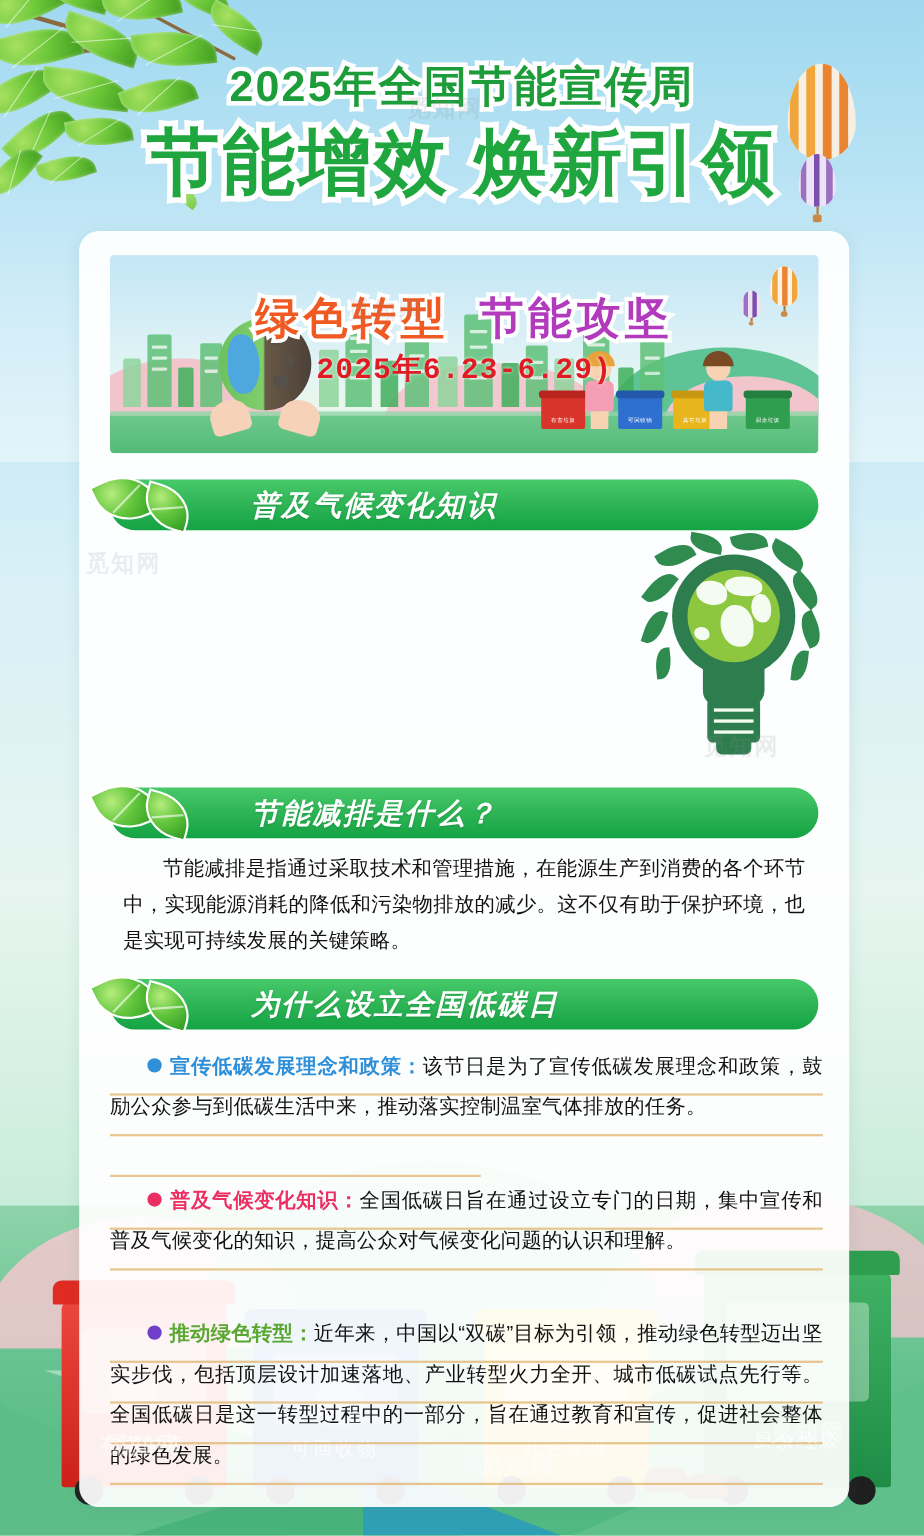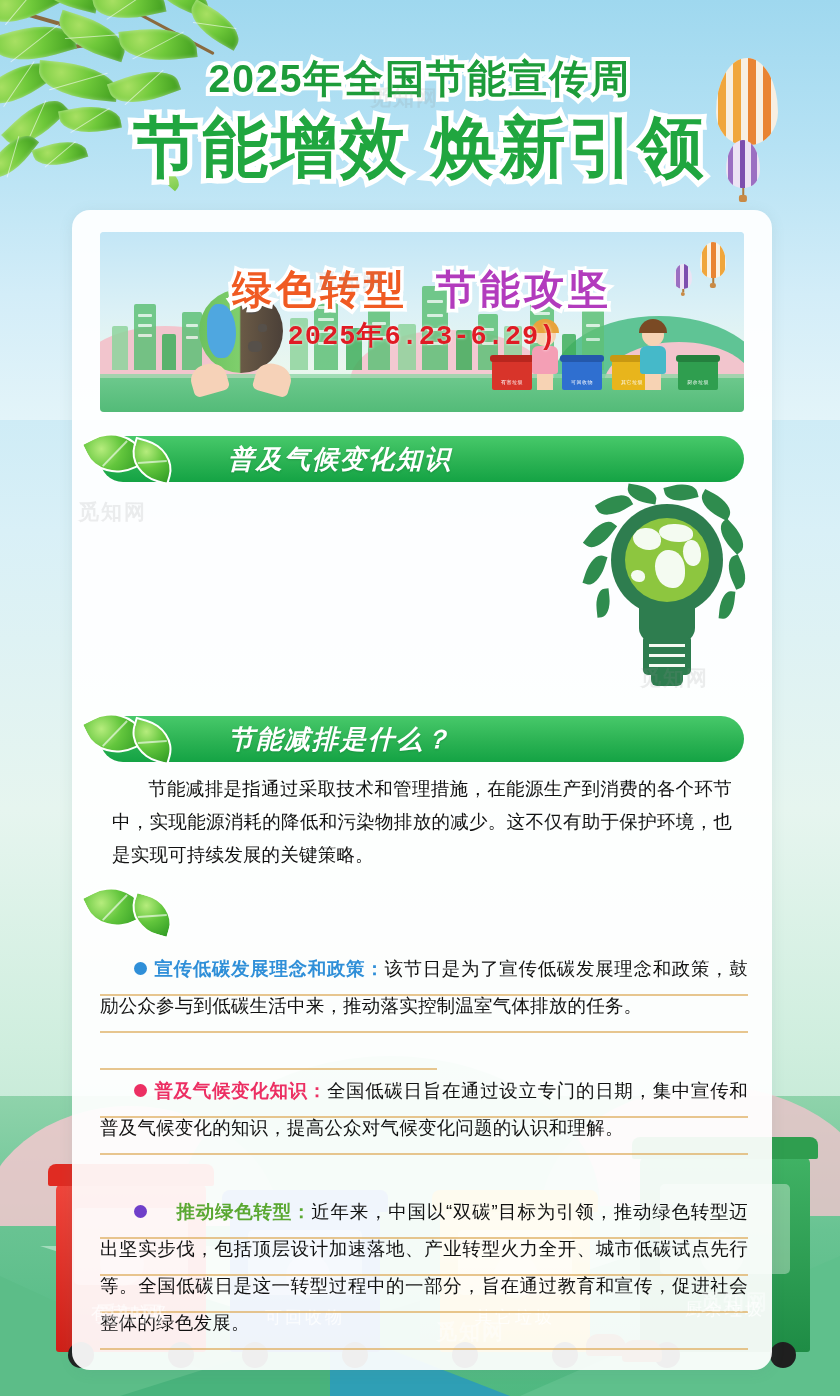--- a/index.html
+++ b/index.html
@@ -520,20 +520,23 @@
     <span class="title">节能减排是什么？</span>
   </div>
   <div class="leaf-badge" style="top:498px;">
     <div class="lb-leaf" style="left:2px; top:2px; width:52px; height:46px; transform:rotate(-26deg);"></div>
     <div class="lb-leaf" style="left:44px; top:14px; width:44px; height:38px; transform:rotate(16deg);"></div>
   </div>
   <div class="para" style="left:40px; top:562px; width:620px;">
     <span class="ind"></span><span>节能减排是指通过采取技术和管理措施，在能源生产到消费的各个环节中，实现能源消耗的降低和污染物排放的减少。这不仅有助于保护环境，也是实现可持续发展的关键策略。</span>
   </div>
 
+  <div class="sec-head" style="top:680px;">
+    <span class="title">为什么设立全国低碳日</span>
+  </div>
   <div class="leaf-badge" style="top:672px;">
     <div class="lb-leaf" style="left:2px; top:2px; width:52px; height:46px; transform:rotate(-26deg);"></div>
     <div class="lb-leaf" style="left:44px; top:14px; width:44px; height:38px; transform:rotate(16deg);"></div>
   </div>
 
   <div class="bullets" style="top:736px;">
 
     <div class="blk" style="height:118px; margin-top:4px;">
       <div class="rules">
         <div class="rule" style="top:44px;"></div>
@@ -556,21 +559,21 @@
     </div>
 
     <div class="blk" style="height:156px; margin-top:6px;">
       <div class="rules">
         <div class="rule" style="top:44px;"></div>
         <div class="rule" style="top:81px;"></div>
         <div class="rule" style="top:118px;"></div>
         <div class="rule" style="top:155px;"></div>
       </div>
       <div class="btext">
-        <span class="ind"></span><span class="dot" style="background:#6f3fc9;"></span><span class="lead" style="color:#5aa832;margin-left:22px;">推动绿色转型：</span><span>近年来，中国以“双碳”目标为引领，推动绿色转型迈出坚实步伐，包括顶层设计加速落地、产业转型火力全开、城市低碳试点先行等。全国低碳日是这一转型过程中的一部分，旨在通过教育和宣传，促进社会整体的绿色发展。</span>
+        <span class="ind"></span><span class="dot" style="background:#6f3fc9;"></span><span class="lead" style="color:#5aa832;">推动绿色转型：</span><span>近年来，中国以“双碳”目标为引领，推动绿色转型迈出坚实步伐，包括顶层设计加速落地、产业转型火力全开、城市低碳试点先行等。全国低碳日是这一转型过程中的一部分，旨在通过教育和宣传，促进社会整体的绿色发展。</span>
       </div>
     </div>
   </div>
 </div>
 
 <div class="wm dk" style="left:78px; top:498px;">觅知网</div>
 <div class="wm dk" style="left:370px; top:84px;">觅知网</div>
 <div class="wm dk" style="left:640px; top:664px;">觅知网</div>
 <div class="wm dk" style="left:316px; top:268px;">觅知网</div>
 <div class="wm" style="left:96px; top:1300px;">觅知网</div>

